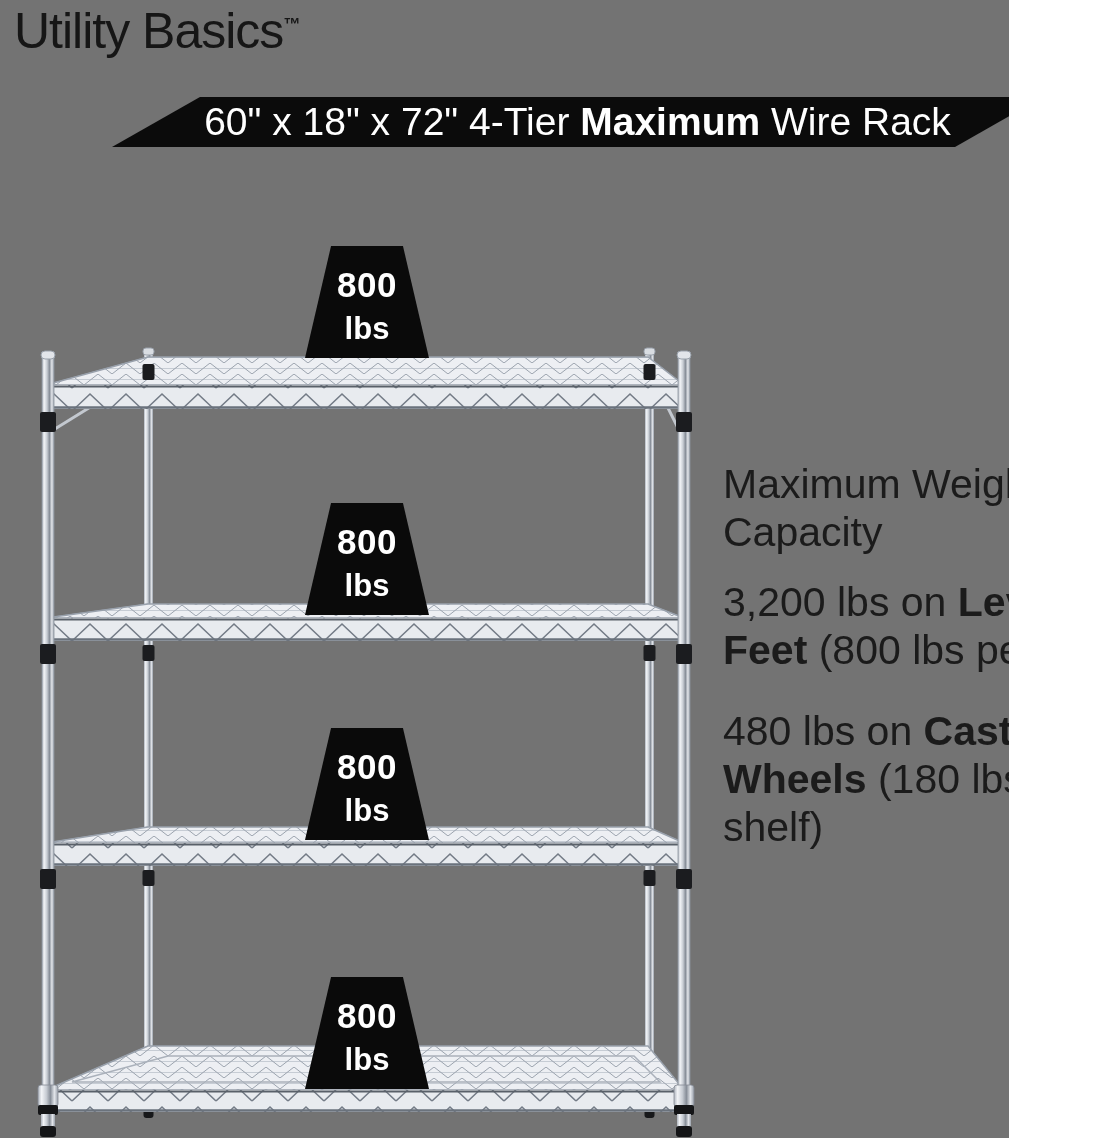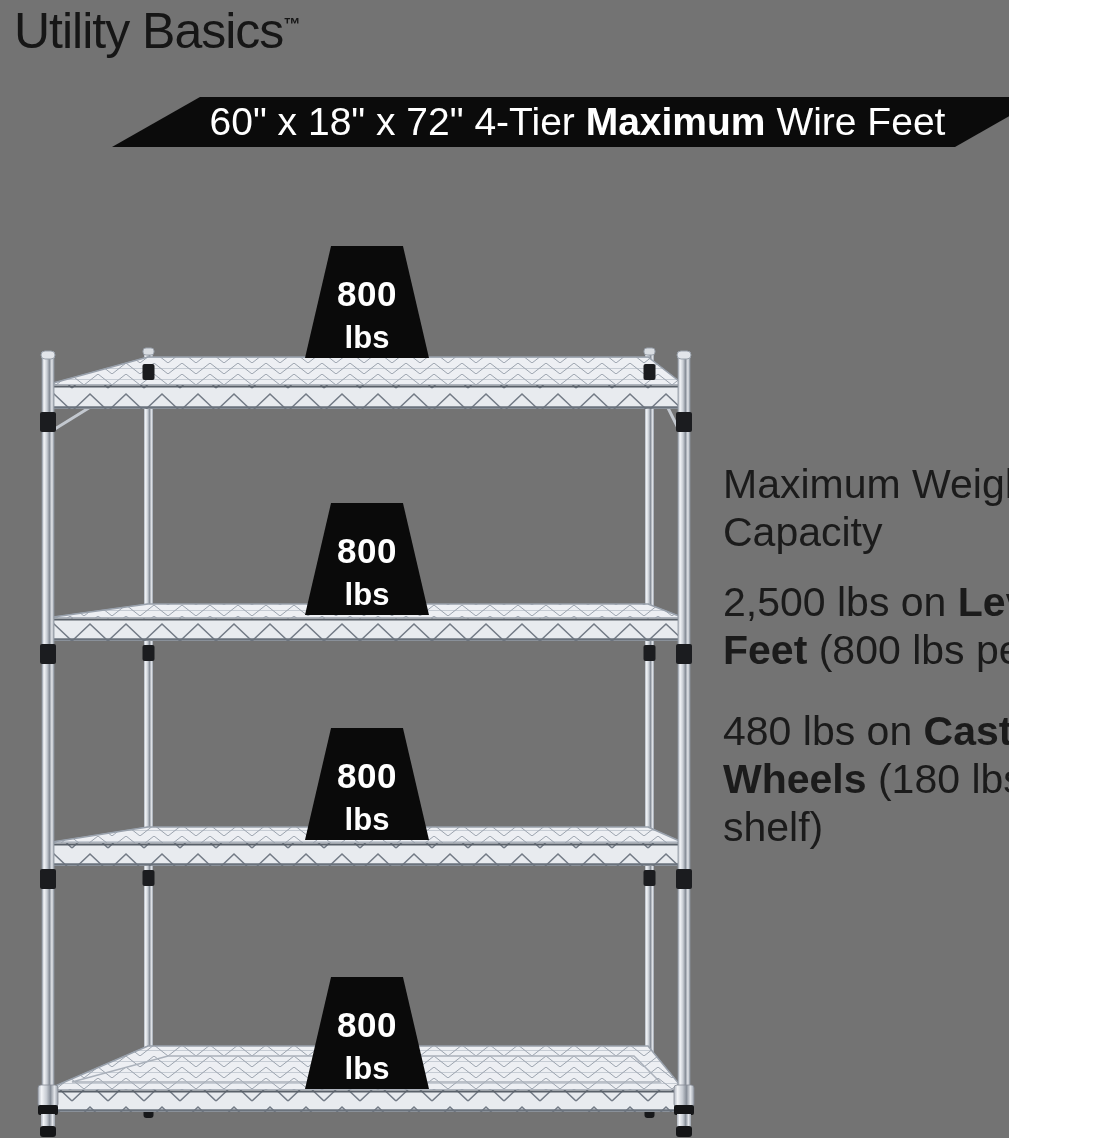--- a/index.html
+++ b/index.html
@@ -53,21 +53,21 @@
     position: absolute;
     left: 305px;
     width: 124px;
     height: 112px;
     background: #0a0a0a;
     clip-path: polygon(21% 0, 79% 0, 100% 100%, 0 100%);
     display: flex;
     flex-direction: column;
     align-items: center;
     justify-content: flex-start;
-    padding-top: 30px;
+    padding-top: 21px;
     box-sizing: border-box;
     color: #ffffff;
     text-align: center;
   }
   .weight .val { font-size: 35px; font-weight: 700; line-height: 36px; letter-spacing: 0.5px; }
   .weight .unit { font-size: 31px; font-weight: 700; line-height: 34px; margin-top: 9px; }
   .w1 { top: 246px; }
   .w2 { top: 503px; }
   .w3 { top: 728px; }
   .w4 { top: 977px; }
@@ -91,21 +91,21 @@
   .info b { font-weight: 700; }
 </style>
 </head>
 <body>
 
 <div class="stage">
 
   <div class="brand"><span>Utility Basics</span><sup>™</sup></div>
 
   <div class="banner">
-    <span><span>60" x 18" x 72" 4-Tier </span><b>Maximum</b><span> Wire Feet</span></span>
+    <span><span>60" x 18" x 72" 4-Tier </span><b>Maximum</b><span> Wire Rack</span></span>
   </div>
 
   <svg class="rack-svg" width="1120" height="1138" viewBox="0 0 1120 1138">
     <defs>
       <linearGradient id="gPost" x1="0" y1="0" x2="1" y2="0">
         <stop offset="0" stop-color="#aeb4bd"></stop>
         <stop offset="0.18" stop-color="#f2f4f7"></stop>
         <stop offset="0.42" stop-color="#c7ccd3"></stop>
         <stop offset="0.62" stop-color="#878e98"></stop>
         <stop offset="0.82" stop-color="#e2e5ea"></stop>
@@ -218,17 +218,17 @@
     <span class="val">800</span>
     <span class="unit">lbs</span>
   </div>
   <div class="weight w4">
     <span class="val">800</span>
     <span class="unit">lbs</span>
   </div>
 
   <div class="info">
     <h2>Maximum Weight Capacity</h2>
-    <p><span>2,500 lbs on </span><b>Leveling Feet</b><span> (800 lbs per shelf)</span></p>
+    <p><span>3,200 lbs on </span><b>Leveling Feet</b><span> (800 lbs per shelf)</span></p>
     <p><span>480 lbs on </span><b>Caster Wheels</b><span> (180 lbs per shelf)</span></p>
   </div>
 
 </div>
 
 </body></html>

